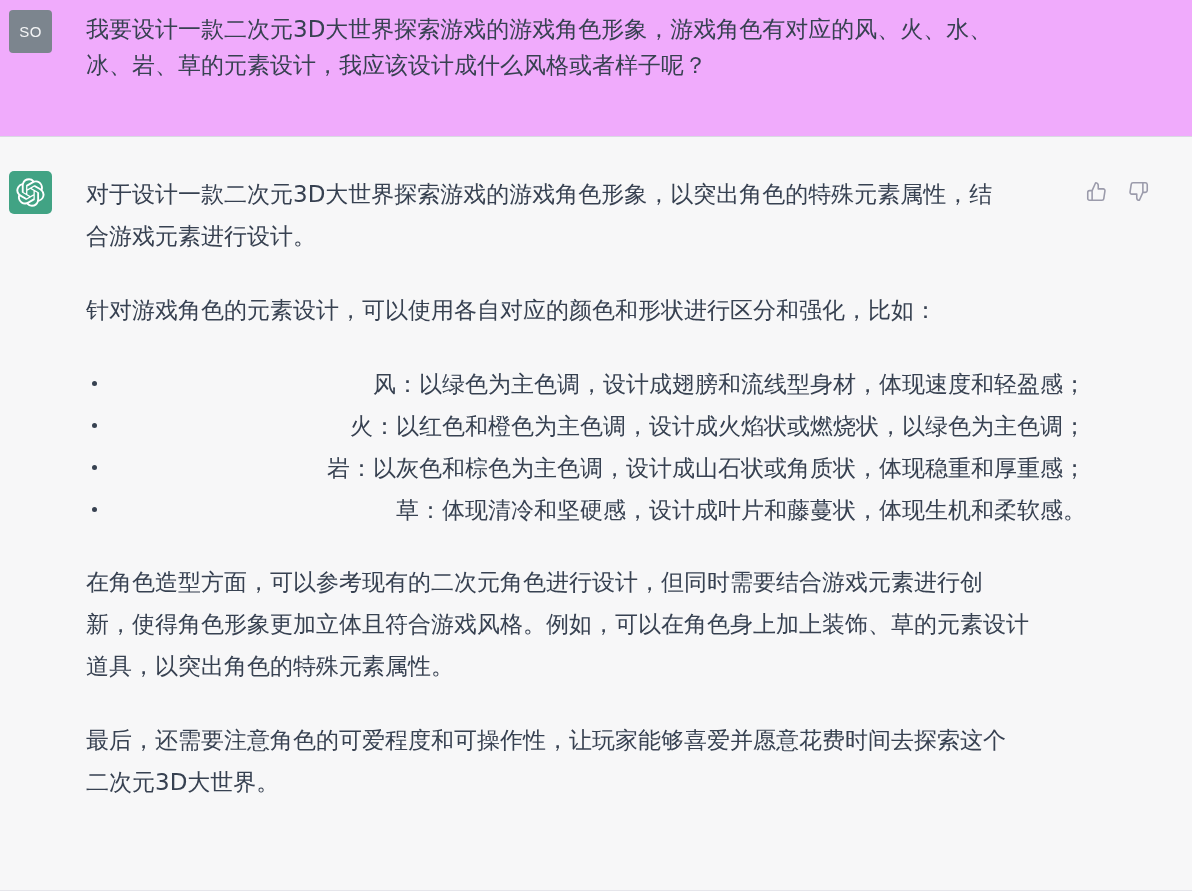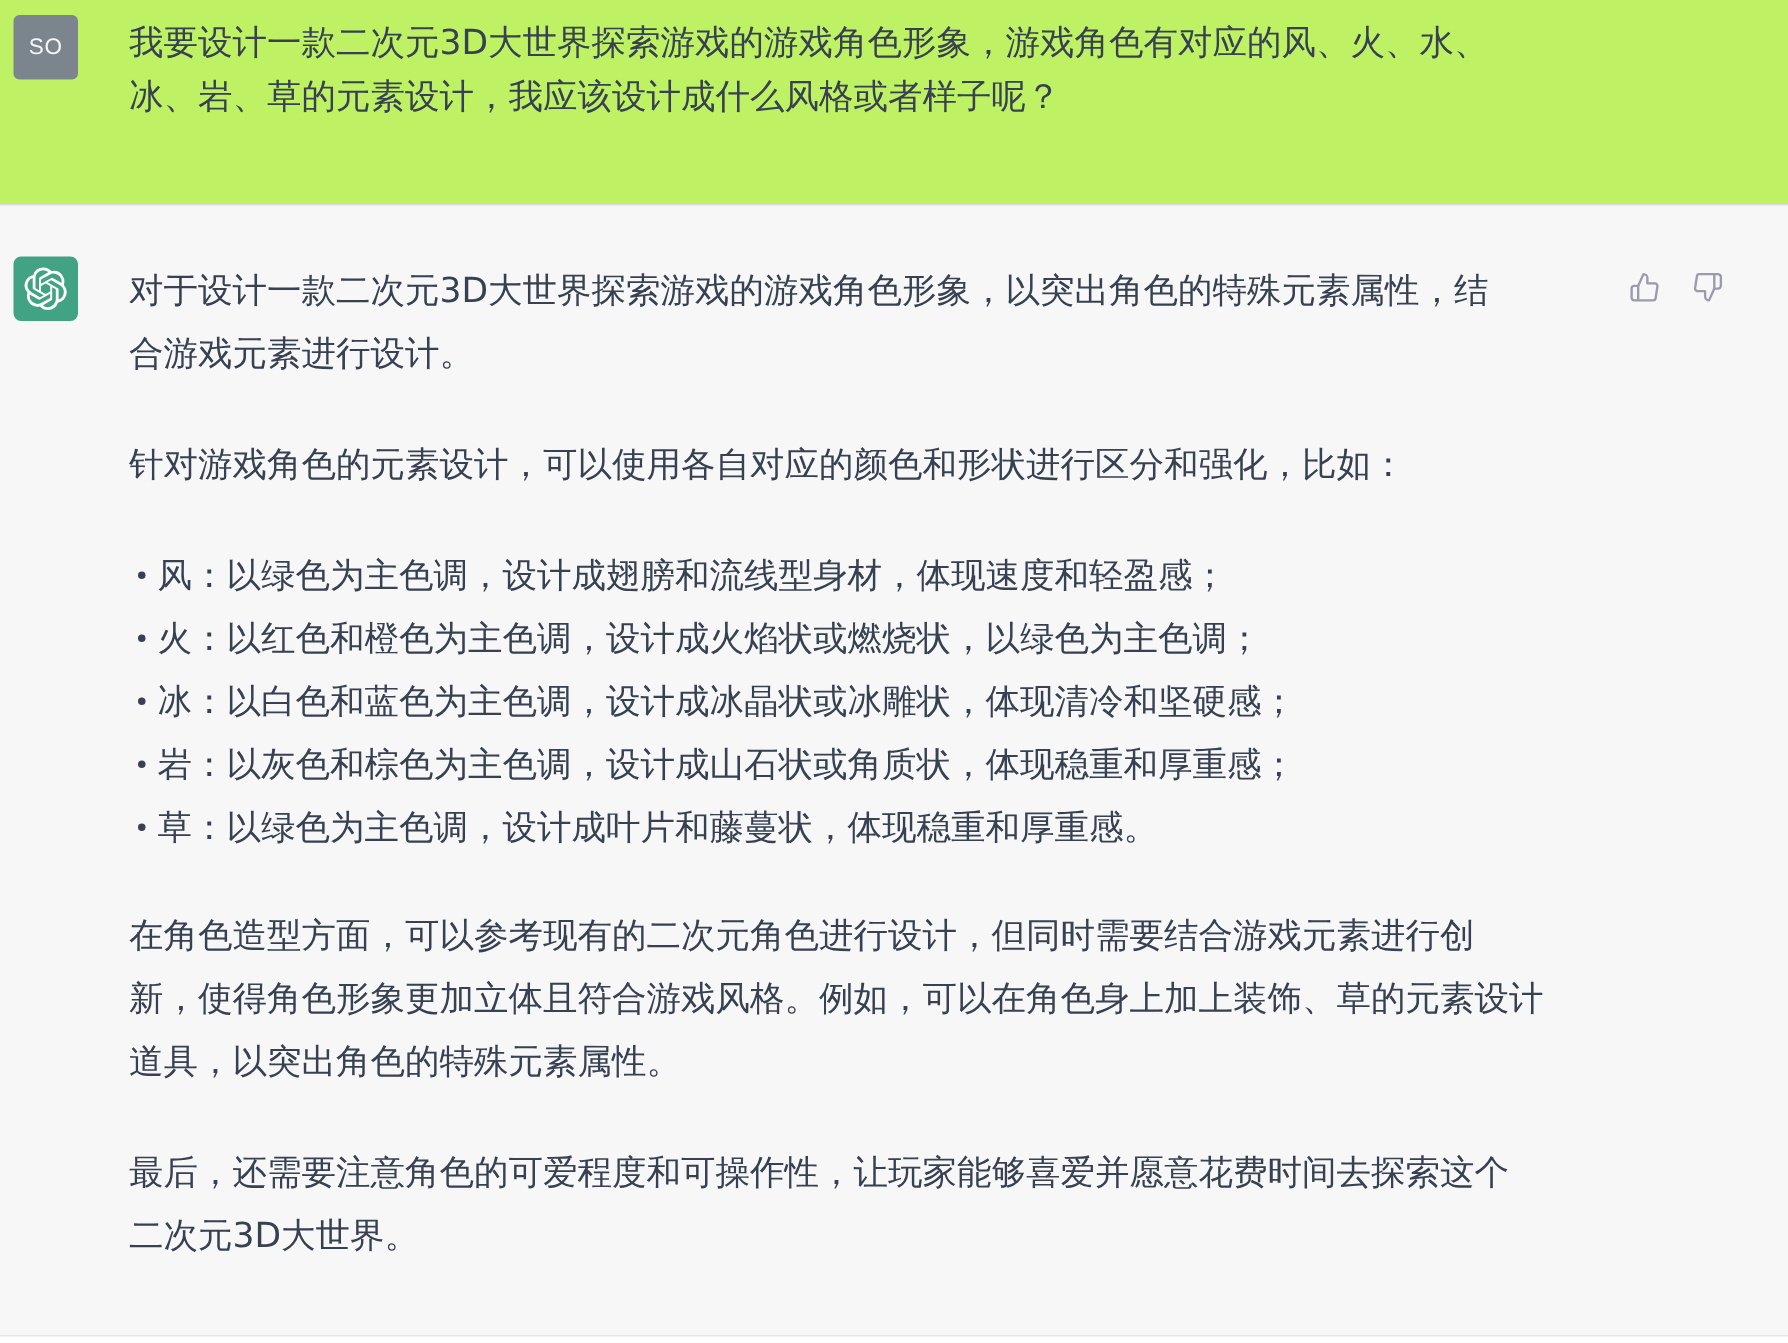--- a/index.html
+++ b/index.html
@@ -18,21 +18,21 @@
   
   .top-strip {
     position: absolute;
     left: 0; top: 0;
     width: 1113px; height: 3px;
     background: #d8d9dd;
   }
   .msg { position: absolute; left: 0; width: 100%; }
   .msg-user {
     top: 0; height: 136px;
-    background: #bef264;
+    background: #f0abfc;
     border-bottom: 1px solid #d9d9e3;
   }
   .msg-assistant {
     top: 137px; height: 753px;
     background: #f7f7f8;
   }
   .next-section {
     position: absolute;
     left: 0; top: 890px;
     width: 100%; height: 5px;
@@ -70,20 +70,21 @@
   }
   .user-text-col { top: 11px; line-height: 36px; }
   .assistant-text-col { top: 36px; line-height: 42px; }
   .prewrap { white-space: pre-line; }
   .assistant-text-col p { margin: 0 0 32px 0; }
   .assistant-text-col p:last-child { margin-bottom: 0; }
   .element-list {
     list-style: none;
     margin: 0 0 30px 0;
     padding: 0;
+    text-align: right;
   }
   .element-list li {
     position: relative;
     padding-left: 19px;
     line-height: 42px;
   }
   .element-list li::before {
     content: "";
     position: absolute;
     left: 6px; top: 18px;
@@ -132,23 +133,22 @@
       </span>
     </div>
 
     <div class="text-col assistant-text-col">
       <p class="prewrap">对于设计一款二次元3D大世界探索游戏的游戏角色形象，以突出角色的特殊元素属性，结
 合游戏元素进行设计。</p>
       <p class="prewrap">针对游戏角色的元素设计，可以使用各自对应的颜色和形状进行区分和强化，比如：</p>
       <ul class="element-list">
         <li>风：以绿色为主色调，设计成翅膀和流线型身材，体现速度和轻盈感；</li>
         <li>火：以红色和橙色为主色调，设计成火焰状或燃烧状，以绿色为主色调；</li>
-        <li>冰：以白色和蓝色为主色调，设计成冰晶状或冰雕状，体现清冷和坚硬感；</li>
         <li>岩：以灰色和棕色为主色调，设计成山石状或角质状，体现稳重和厚重感；</li>
-        <li>草：以绿色为主色调，设计成叶片和藤蔓状，体现稳重和厚重感。</li>
+        <li>草：体现清冷和坚硬感，设计成叶片和藤蔓状，体现生机和柔软感。</li>
       </ul>
       <p class="prewrap">在角色造型方面，可以参考现有的二次元角色进行设计，但同时需要结合游戏元素进行创
 新，使得角色形象更加立体且符合游戏风格。例如，可以在角色身上加上装饰、草的元素设计
 道具，以突出角色的特殊元素属性。</p>
       <p class="prewrap">最后，还需要注意角色的可爱程度和可操作性，让玩家能够喜爱并愿意花费时间去探索这个
 二次元3D大世界。</p>
     </div>
 
     <div class="feedback">
       <button class="icon-btn" title="">

